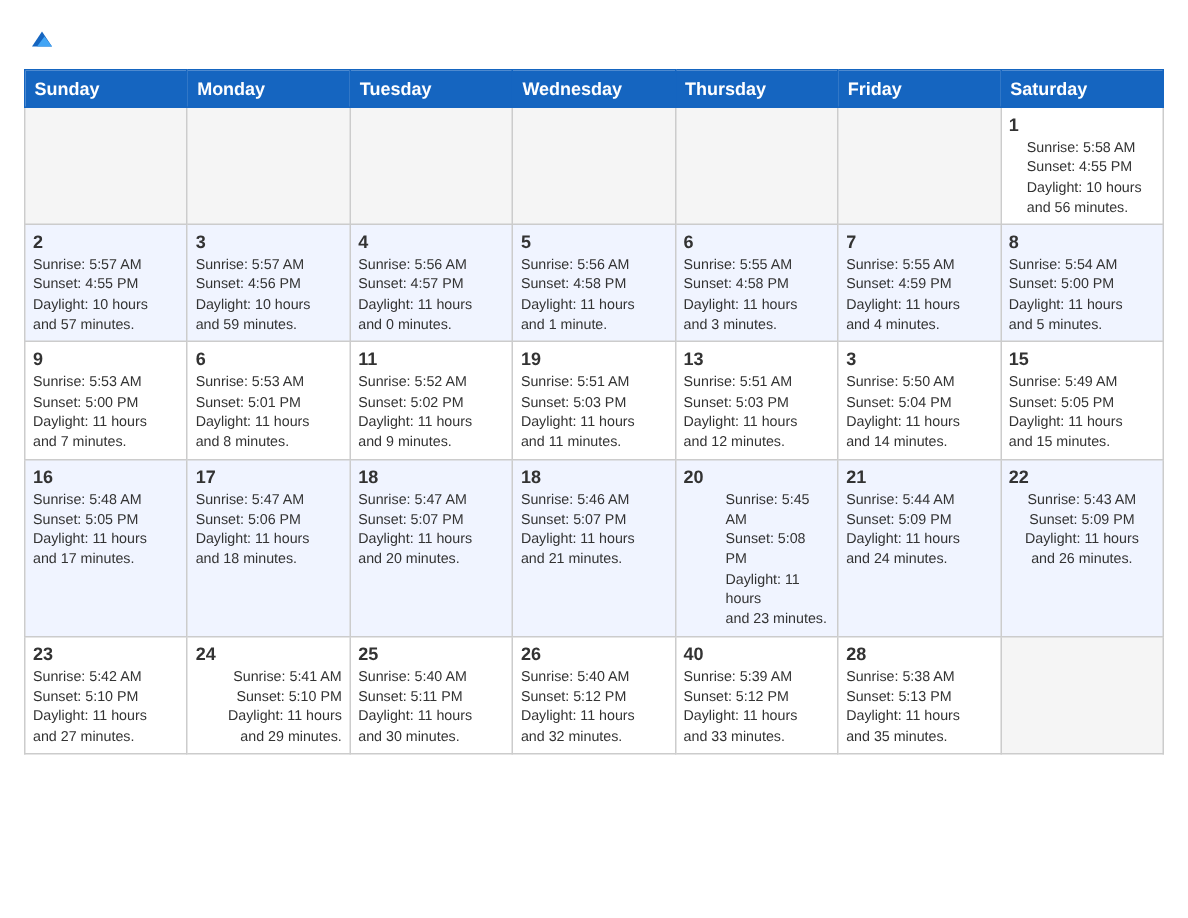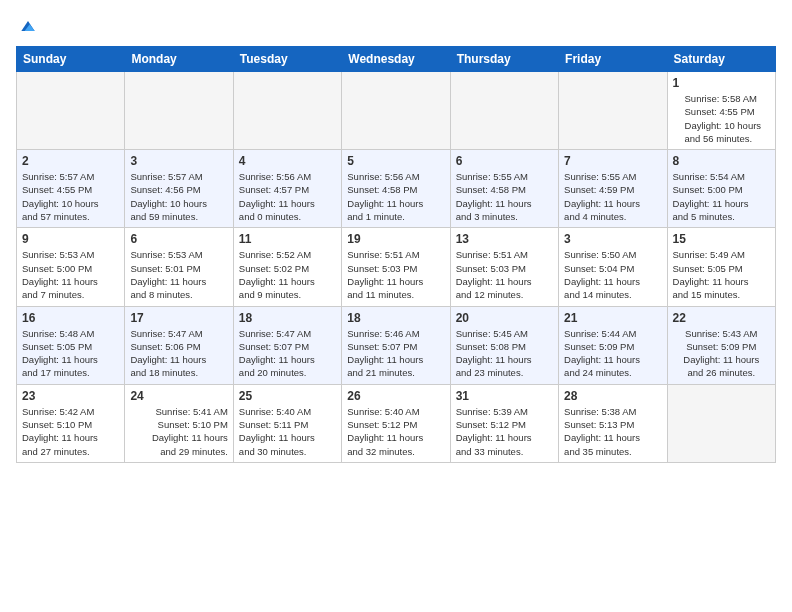--- a/index.html
+++ b/index.html
@@ -275,21 +275,21 @@
           </td>
           <td>
             <span class="day-number">18</span>
             <div class="day-info" style="white-space: pre-line;">Sunrise: 5:46 AM
 Sunset: 5:07 PM
 Daylight: 11 hours
 and 21 minutes.</div>
           </td>
           <td>
             <span class="day-number">20</span>
-            <div class="day-info" style="white-space: pre-line;">Sunrise: 5:45 AM
+            <div class="day-info" style="white-space: pre-line; margin-left: 28px;">Sunrise: 5:45 AM
 Sunset: 5:08 PM
 Daylight: 11 hours
 and 23 minutes.</div>
           </td>
           <td>
             <span class="day-number">21</span>
             <div class="day-info" style="white-space: pre-line;">Sunrise: 5:44 AM
 Sunset: 5:09 PM
 Daylight: 11 hours
 and 24 minutes.</div>
@@ -325,21 +325,21 @@
 and 30 minutes.</div>
           </td>
           <td>
             <span class="day-number">26</span>
             <div class="day-info" style="white-space: pre-line;">Sunrise: 5:40 AM
 Sunset: 5:12 PM
 Daylight: 11 hours
 and 32 minutes.</div>
           </td>
           <td>
-            <span class="day-number">31</span>
+            <span class="day-number">40</span>
             <div class="day-info" style="white-space: pre-line;">Sunrise: 5:39 AM
 Sunset: 5:12 PM
 Daylight: 11 hours
 and 33 minutes.</div>
           </td>
           <td>
             <span class="day-number">28</span>
             <div class="day-info" style="white-space: pre-line;">Sunrise: 5:38 AM
 Sunset: 5:13 PM
 Daylight: 11 hours

